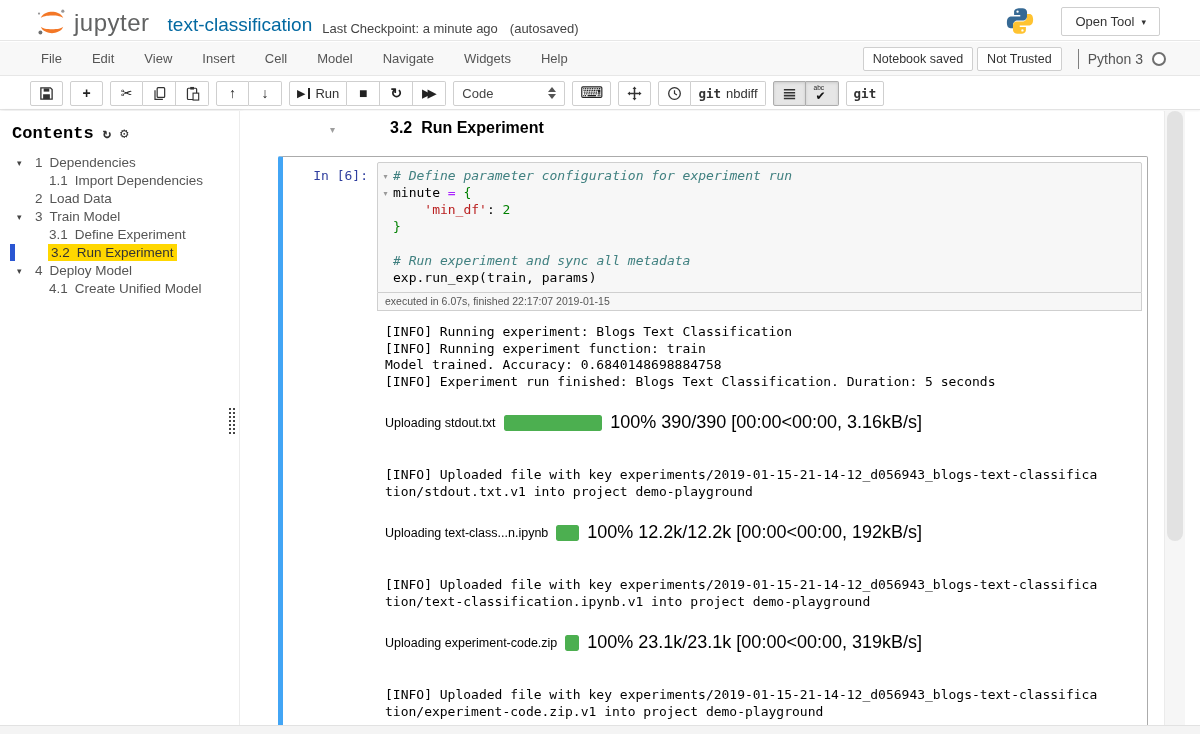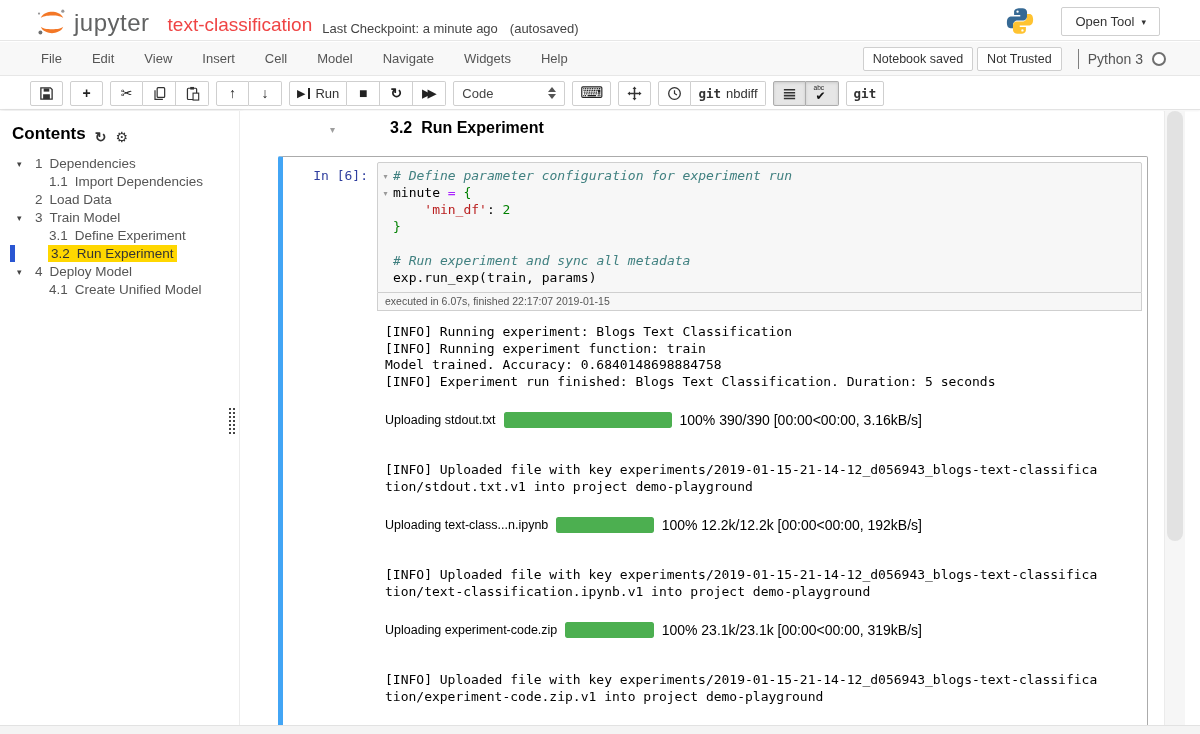--- a/index.html
+++ b/index.html
@@ -10,21 +10,21 @@
     position:relative;
   }
 
   
   #header { position:absolute; top:0; left:0; right:0; height:41px;
     background:#fff; border-bottom:1px solid #e7e7e7;
     display:flex; align-items:flex-end; padding:0 40px 4px 36px; }
   #logo { display:flex; align-items:flex-end; cursor:pointer; }
   #logo svg { width:32px; height:28px; }
   #logo .logo-word { font-size:24px; color:#616262; margin-left:6px; line-height:26px; letter-spacing:0.5px; }
-  #nb-title { font-size:19px; color:#ef4444; margin-left:18px; }
+  #nb-title { font-size:19px; color:#0369a1; margin-left:18px; }
   #checkpoint { font-size:13px; color:#444; margin-left:10px; }
   #autosaved { font-size:13px; color:#444; margin-left:12px; }
   #header .spacer { flex:1; }
   #py-logo { width:30px; height:30px; margin-right:26px; }
   #open-tool { border:1px solid #cfcfcf; border-radius:2px; background:#fff;
     font-size:13px; color:#333; padding:6px 13px; display:flex; align-items:center; gap:7px; cursor:pointer; }
   #open-tool .caret { font-size:9px; color:#333; }
 
   
   #menubar { position:absolute; top:42px; left:0; right:0; height:34px;
@@ -64,21 +64,21 @@
   .updown .up { border-bottom:5px solid #555; }
   .updown .dn { border-top:5px solid #555; }
   .gitword { font-family:"DejaVu Sans Mono",monospace; font-weight:bold; font-size:12.5px; }
   .spell { position:relative; width:16px; height:16px; }
   .spell .abc { position:absolute; top:-1px; left:0; font-size:6.5px; color:#222; letter-spacing:0; }
   .spell .chk { position:absolute; bottom:-2px; left:2px; font-size:12px; color:#111; }
 
   
   #sidebar { position:absolute; top:111px; left:0; width:240px; bottom:9px; background:#fff;
     padding:13px 6px 0 12px; box-shadow:2px 0 4px rgba(0,0,0,0.07); border-right:1px solid #ececec; }
-  #sidebar-title-row { display:flex; align-items:flex-end; gap:9px; }
+  #sidebar-title-row { display:flex; align-items:center; gap:9px;font-family:Liberation Mono, monospace; }
   #sidebar-title { font-size:17px; font-weight:bold; color:#000; }
   .side-icon { font-size:14px; color:#333; cursor:pointer; line-height:1; }
   #toc-list { margin-top:11px; position:relative; }
   .toc-row { position:relative; font-size:13.5px; color:#555; line-height:18px; height:18px; white-space:nowrap; cursor:pointer; }
   .toc-row.lvl1 { padding-left:22px; }
   .toc-row.lvl2 { padding-left:36px; }
   .toc-arrow { position:absolute; left:5px; top:0; font-size:9px; color:#444; }
   .toc-num { margin-right:7px; }
   .toc-hl { padding:1px 1px; }
   .toc-row.highlight .toc-hl { background:#FFD700; color:#333; padding:1px 3px; }
@@ -115,21 +115,21 @@
     font-size:10.5px; color:#555; padding:2px 7px 3px; }
 
   
   #output-area { margin:13px 0 0 102px; }
   .out-text { font-family:"DejaVu Sans Mono",monospace; font-size:13px; line-height:16.5px;
     color:#000; white-space:pre-wrap; word-break:break-all; width:714px; margin:0 0 22px; }
   .widget-row { display:flex; align-items:center; width:537px; margin:0 0 34px; }
   .widget-label { font-size:12.5px; color:#000; white-space:nowrap; }
   .progress-track { flex:1; height:16px; background:#f1f1f1; border-radius:2px; margin:0 8px; overflow:hidden; }
   .progress-fill { height:100%; background:#4CAF50; border-radius:2px; }
-  .widget-stats { font-size:14px; color:#000; white-space:nowrap; }
+  .widget-stats { font-size:18px; color:#000; white-space:nowrap; }
 
   
   #v-scrollbar { position:absolute; top:111px; right:15px; width:21px; bottom:9px;
     background:#f6f6f6; border-left:1px solid #ebebeb; }
   #v-thumb { position:absolute; top:0; left:2px; width:16px; height:430px; background:#e2e2e2; border-radius:8px; }
   #h-scrollbar { position:absolute; left:0; right:0; bottom:0; height:9px; background:#f4f4f4; border-top:1px solid #e2e2e2; }
 </style>
 </head>
 <body>
 

